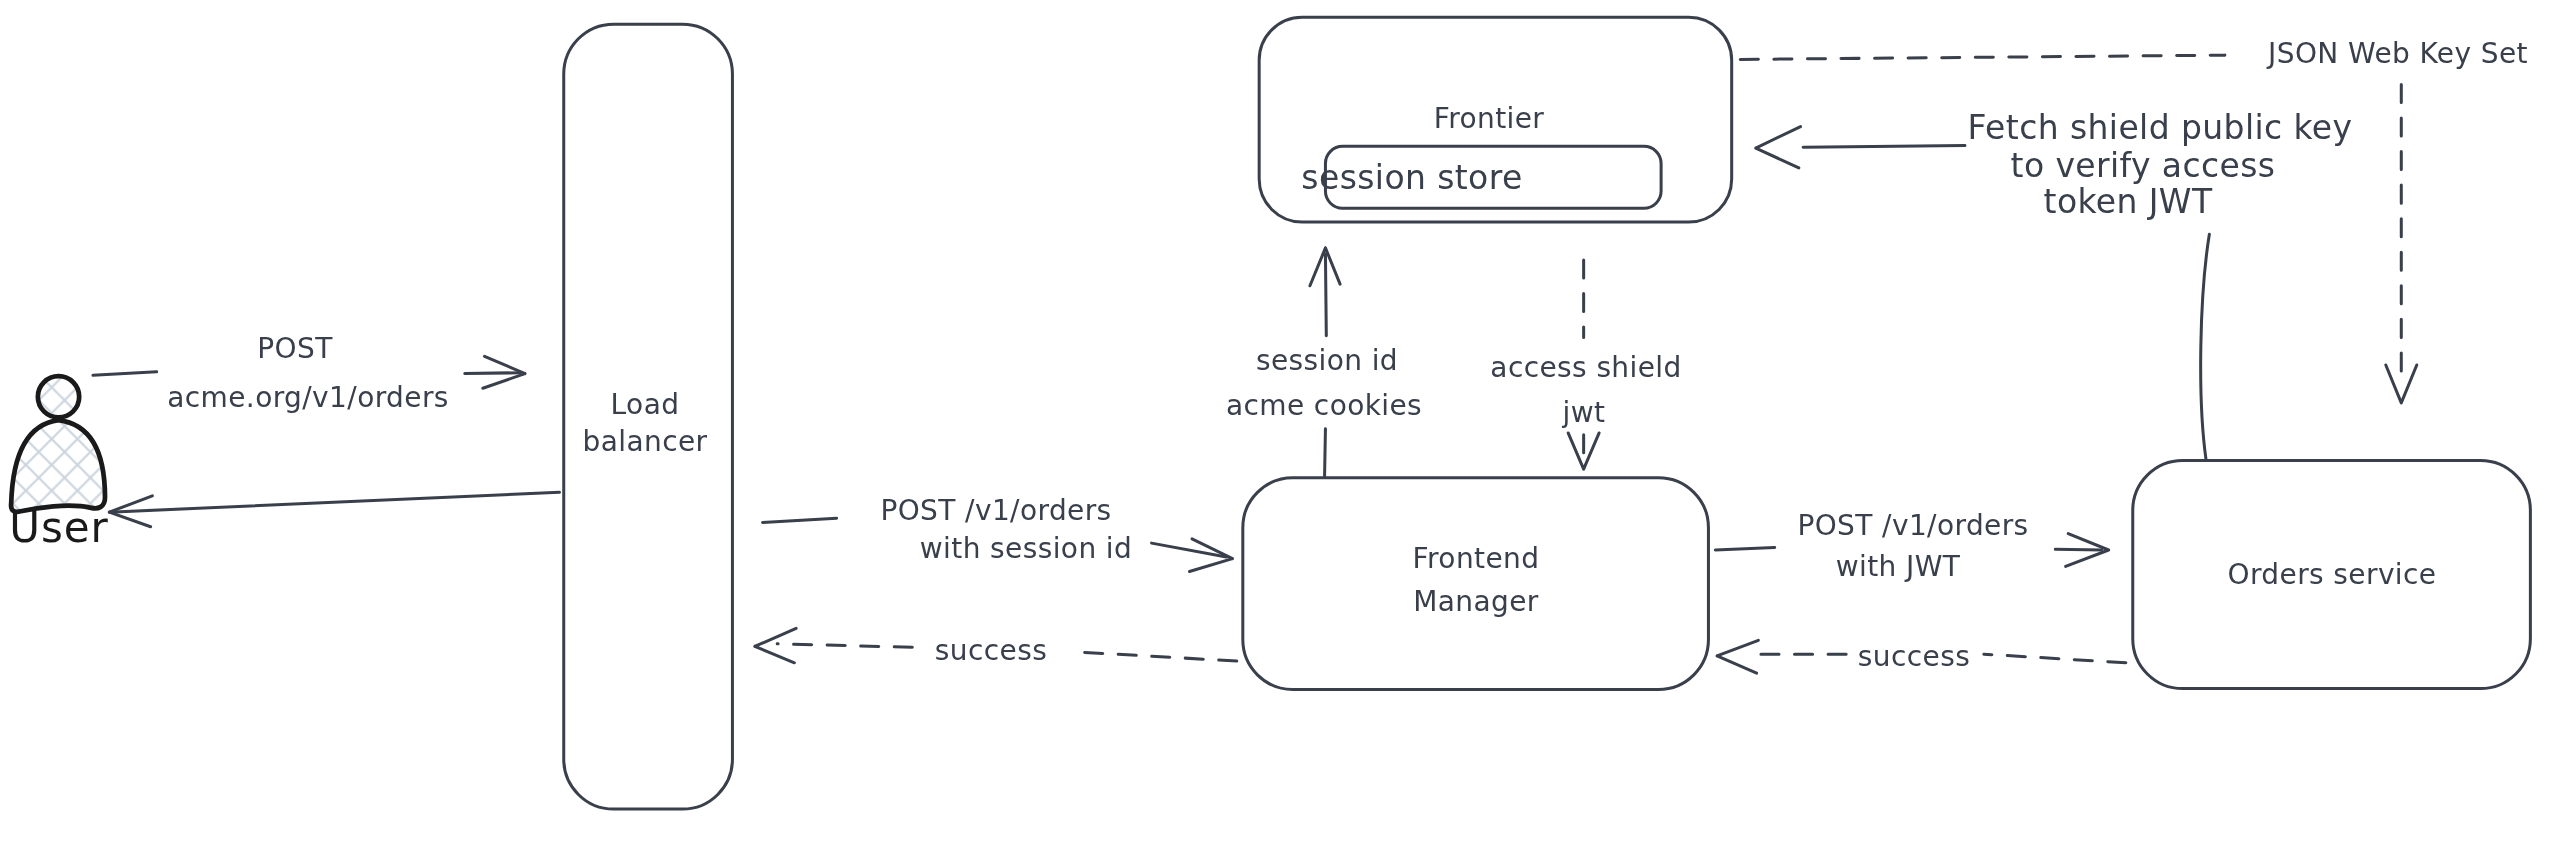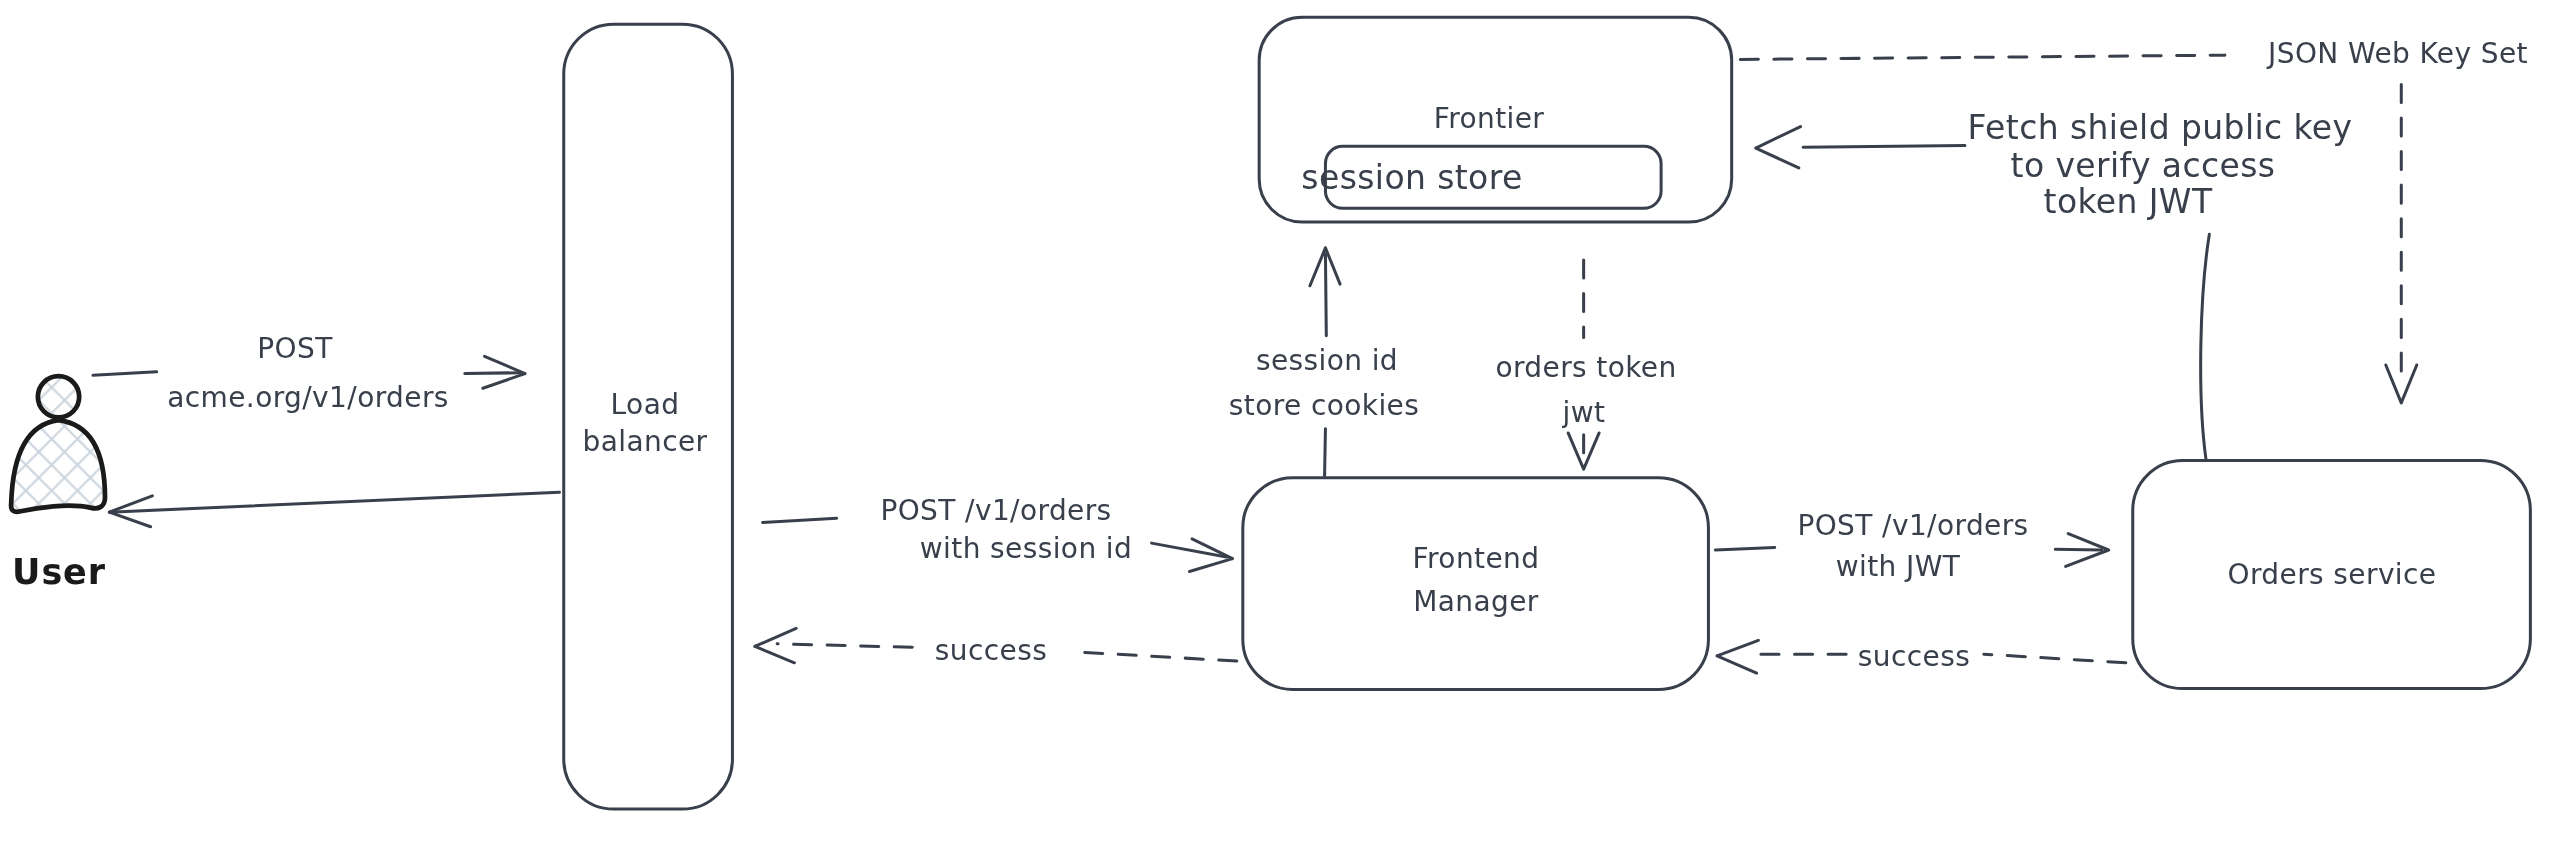--- a/index.html
+++ b/index.html
@@ -19,21 +19,21 @@
   .lbl{
     position:absolute;
     transform:translate(-50%,-50%);
     white-space:nowrap;
     font-size:28px;
     line-height:1;
     color:var(--stroke);
     letter-spacing:0.4px;
   }
   .lbl.small{font-size:33px;text-align:center;}
-  .lbl.user-lbl{font-size:35px;color:var(--user_stroke);font-weight:bold;letter-spacing:0.9px;margin-top:44px;}
+  .lbl.user-lbl{font-size:42px;color:var(--user_stroke);font-weight:normal;letter-spacing:0.9px;}
 </style>
 </head>
 <body>
 
 <div class="canvas">
 
   <svg width="2576" height="847" viewBox="0 0 2993 984">
     <defs>
       <pattern id="hatch" patternUnits="userSpaceOnUse" width="30" height="30">
         <path d="M0 0 L30 30 M30 0 L0 30 M-4 26 L4 34 M26 -4 L34 4" stroke="var(--hatch)" stroke-width="2.6" fill="none"></path>
@@ -131,23 +131,23 @@
 
   <div class="lbl" style="left:295px;top:349px;">POST</div>
   <div class="lbl" style="left:308px;top:398px;">acme.org/v1/orders</div>
 
   <div class="lbl" style="left:996px;top:511px;">POST /v1/orders</div>
   <div class="lbl" style="left:1026px;top:549px;">with session id</div>
 
   <div class="lbl" style="left:991px;top:651px;">success</div>
 
   <div class="lbl" style="left:1327px;top:361px;">session id</div>
-  <div class="lbl" style="left:1324px;top:406px;">store cookies</div>
+  <div class="lbl" style="left:1324px;top:406px;">acme cookies</div>
 
-  <div class="lbl" style="left:1586px;top:368px;">orders token</div>
+  <div class="lbl" style="left:1586px;top:368px;">access shield</div>
   <div class="lbl" style="left:1584px;top:413px;">jwt</div>
 
   <div class="lbl" style="left:1913px;top:526px;">POST /v1/orders</div>
   <div class="lbl" style="left:1898px;top:567px;">with JWT</div>
 
   <div class="lbl" style="left:1914px;top:657px;">success</div>
 
   <div class="lbl small" style="left:2160px;top:127px;">Fetch shield public key</div>
   <div class="lbl small" style="left:2143px;top:165px;">to verify access</div>
   <div class="lbl small" style="left:2128px;top:201px;">token JWT</div>

